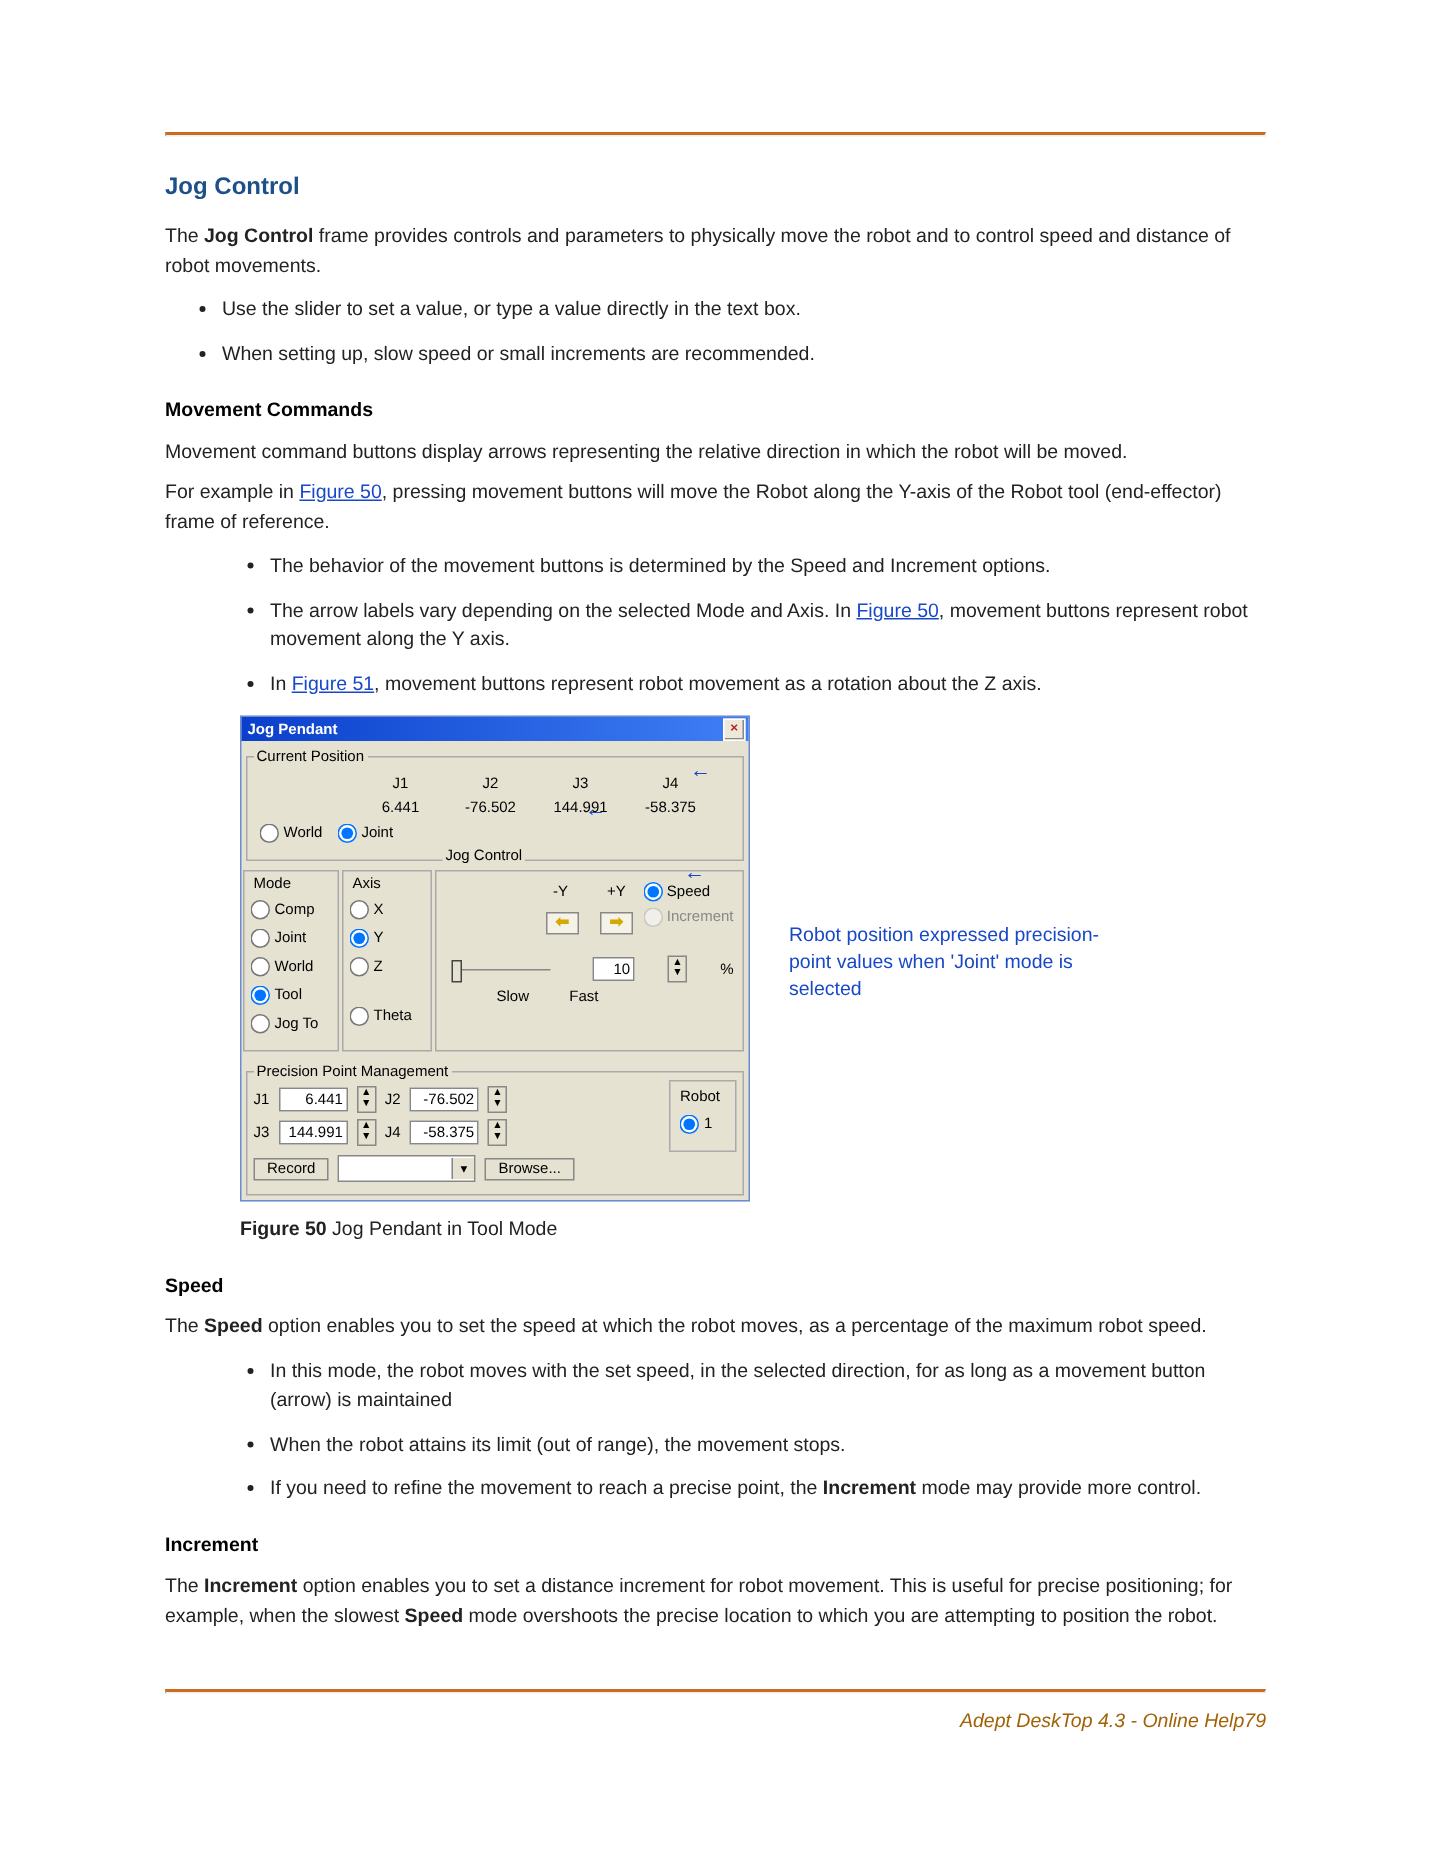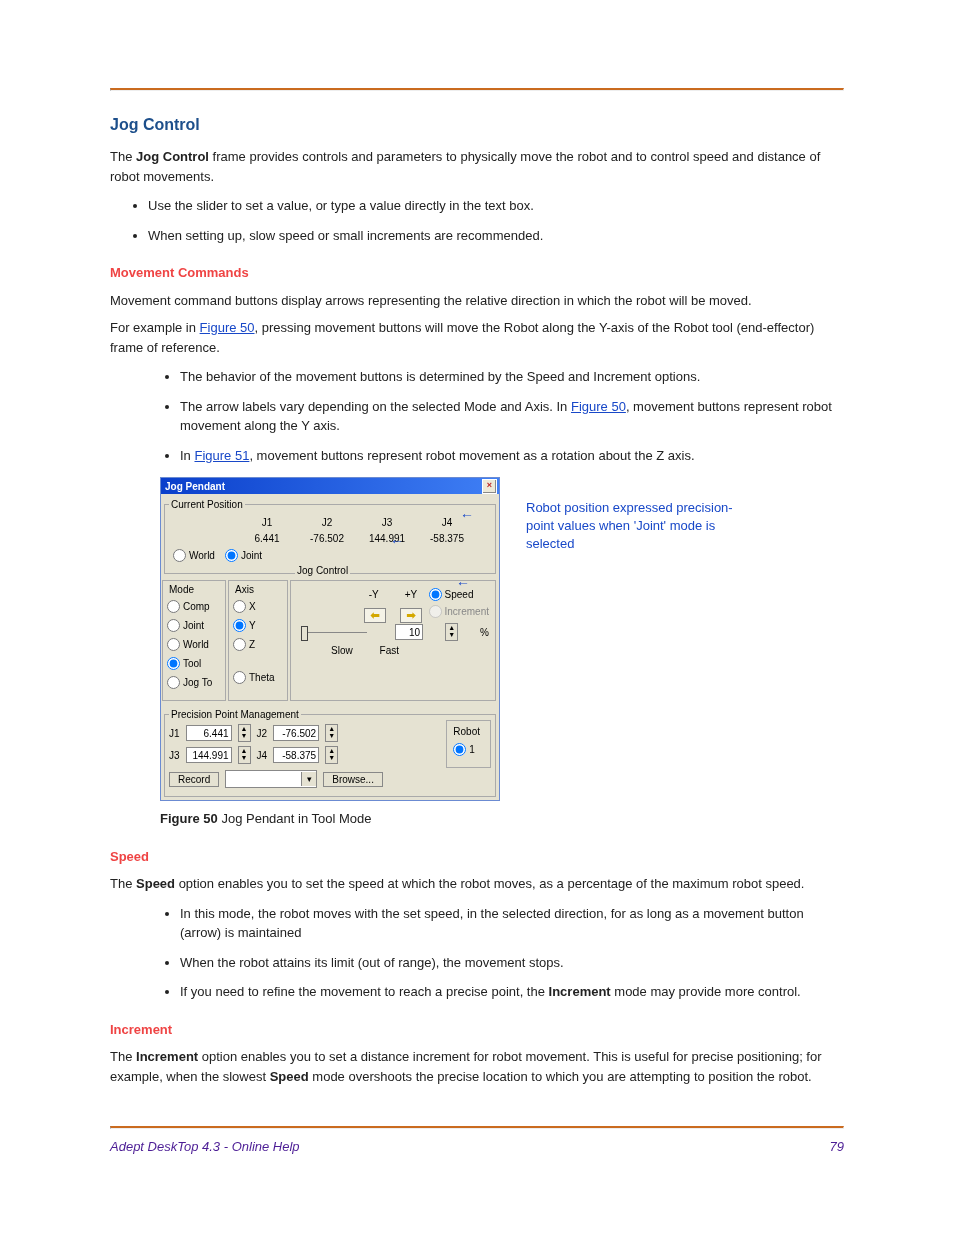--- a/index.html
+++ b/index.html
@@ -24,39 +24,39 @@
   .bottom-rule { margin-top: 40px; }
   h2.section-title {
     font-size: 16px;
     font-weight: bold;
     color: #1d4f8b;
     margin: 22px 0 10px 0;
   }
   h3.sub-title {
     font-size: 13px;
     font-weight: bold;
-    color: #ef4444;
+    color: #000000;
     margin: 18px 0 6px 0;
   }
   p { margin: 8px 0; }
   ul.doc-list {
     margin: 10px 0 10px 38px;
     padding: 0;
   }
   ul.doc-list li { margin-bottom: 10px; }
   b { font-weight: bold; }
   a.fig-link {
     color: #1848c8;
     text-decoration: underline;
   }
 
   
   .figure-wrap {
     display: flex;
-    align-items: flex-start;
+    align-items: center;
     margin: 12px 0 6px 50px;
   }
   .pendant {
     width: 338px;
     border: 1px solid #6b8bd2;
     background: #e5e2d2;
     font-family: "MS Sans Serif", Tahoma, sans-serif;
     font-size: 10px;
     color: #000;
   }
@@ -130,21 +130,21 @@
     border: 1px solid #888;
     background: #f5f3e7;
     display: flex; align-items: center; justify-content: center;
     font-size: 11px;
     color: #d4a800;
     font-weight: bold;
   }
   .arrow-labels { display: flex; justify-content: center; gap: 26px; margin-top: 0; font-size: 10px; }
   .jog-radios { position: absolute; right: 6px; top: 6px; font-size: 10px; }
   .jog-radios .opt-line { margin-bottom: 2px; }
-  .slider-row { display: flex; align-items: center; gap: 22px; }
+  .slider-row { display: flex; align-items: center; gap: 22px; margin-top: 14px; }
   .slider-track {
     flex: 1;
     height: 16px;
     position: relative;
     display: flex;
     align-items: center;
     justify-content: space-between;
     padding: 0 4px;
     font-size: 8px;
     border-top: 1px solid transparent;
@@ -201,23 +201,23 @@
   .select-box {
     width: 90px; height: 16px; border: 1px solid #888; background: #fff;
     display: inline-flex; align-items: center; justify-content: flex-end;
   }
   .select-arrow {
     width: 14px; height: 14px; background: #e5e2d2; border-left: 1px solid #888;
     text-align: center; font-size: 9px; line-height: 14px;
   }
   .footer-row {
     display: flex;
-    justify-content: space-between;
+    justify-content: flex-end;
     font-style: italic;
-    color: #4c1d95;
+    color: #a16207;
     margin-top: 8px;
     font-size: 13px;
   }
   .greyed { color: #888; }
   .arrow-callout {
     position: absolute;
     color: #1848c8;
     font-size: 14px;
   }
   .pendant-holder { position: relative; }

